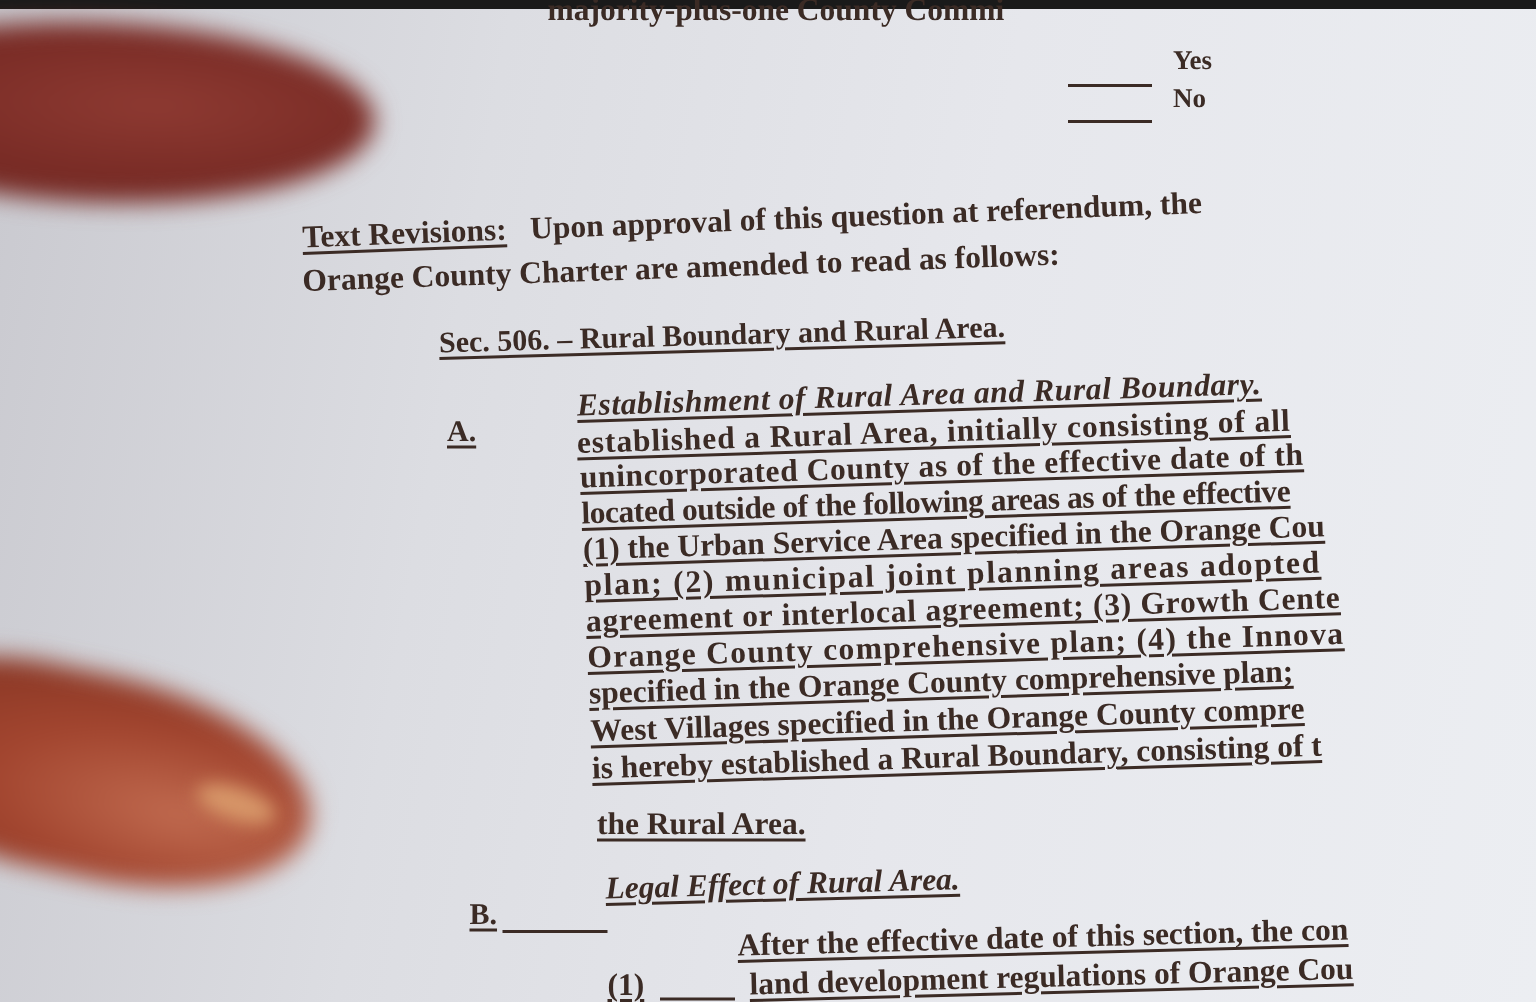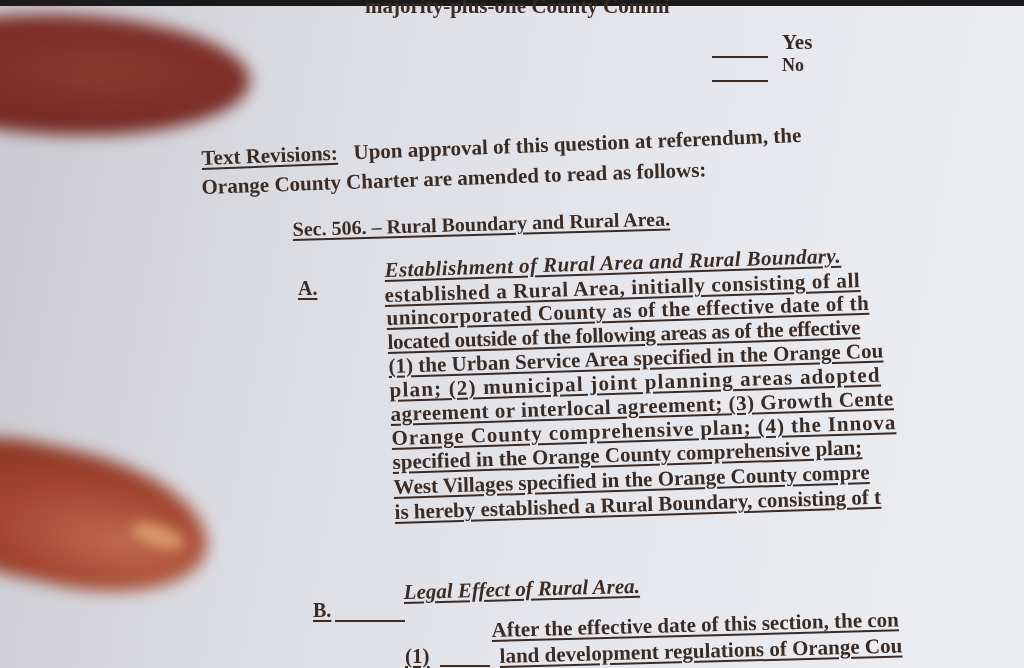--- a/index.html
+++ b/index.html
@@ -39,21 +39,21 @@
 </style>
 </head>
 <body>
 
 <div class="topbar"></div>
 
 <div class="page">
   <div class="t" style="left:365px; top:-6px; font-size:21px;">majority-plus-one County Commi</div>
 
   <div class="blank" style="left:712px; top:56px; width:56px;"></div>
-  <div class="t" style="left:782px; top:30px; font-size:21px;">Yes</div>
+  <div class="t" style="left:782px; top:30px; font-size:18px;">Yes</div>
   <div class="blank" style="left:712px; top:80px; width:56px;"></div>
   <div class="t" style="left:782px; top:55px; font-size:18px;">No</div>
 
   <div class="t" style="left:202px; top:146px; font-size:21px; transform:rotate(-2.2deg);">
     <span class="u">Text Revisions:</span>
     <span style="font-weight:normal;">&nbsp;</span>
     <span>Upon approval of this question at referendum, the</span>
   </div>
   <div class="t" style="left:202px; top:175px; font-size:21px; transform:rotate(-2deg);">Orange County Charter are amended to read as follows:</div>
 
@@ -65,20 +65,21 @@
   <div class="t u" style="left:385px; top:283px; font-size:21px; transform:rotate(-1.8deg); letter-spacing:0.6px;">established a Rural Area, initially consisting of all</div>
   <div class="t u" style="left:387px; top:306px; font-size:21px; transform:rotate(-1.8deg); letter-spacing:0.4px;">unincorporated County as of the effective date of th</div>
   <div class="t u" style="left:388px; top:330px; font-size:21px; transform:rotate(-1.8deg); letter-spacing:-0.3px;">located outside of the following areas as of the effective</div>
   <div class="t u" style="left:389px; top:354px; font-size:21px; transform:rotate(-1.8deg);">(1) the Urban Service Area specified in the Orange Cou</div>
   <div class="t u" style="left:390px; top:378px; font-size:21px; transform:rotate(-1.8deg); letter-spacing:1.2px;">plan; (2) municipal joint planning areas adopted</div>
   <div class="t u" style="left:391px; top:402px; font-size:21px; transform:rotate(-1.8deg); letter-spacing:0.5px;">agreement or interlocal agreement; (3) Growth Cente</div>
   <div class="t u" style="left:392px; top:426px; font-size:21px; transform:rotate(-1.8deg); letter-spacing:0.9px;">Orange County comprehensive plan; (4) the Innova</div>
   <div class="t u" style="left:393px; top:450px; font-size:21px; transform:rotate(-1.8deg);">specified in the Orange County comprehensive plan;</div>
   <div class="t u" style="left:394px; top:475px; font-size:21px; transform:rotate(-1.8deg);">West Villages specified in the Orange County compre</div>
   <div class="t u" style="left:395px; top:500px; font-size:21px; transform:rotate(-1.8deg);">is hereby established a Rural Boundary, consisting of t</div>
+  <div class="t u" style="left:398px; top:537px; font-size:21px;">the Rural Area.</div>
 
   <div class="t u" style="left:313px; top:599px; font-size:20px;">B.</div>
   <div class="blank" style="left:335px; top:620px; width:70px;"></div>
   <div class="t u i" style="left:404px; top:580px; font-size:21px; transform:rotate(-1.5deg);">Legal Effect of Rural Area.</div>
 
   <div class="t u" style="left:405px; top:644px; font-size:21px;">(1)</div>
   <div class="blank" style="left:440px; top:665px; width:50px;"></div>
   <div class="t u" style="left:492px; top:618px; font-size:21px; transform:rotate(-1.5deg);">After the effective date of this section, the con</div>
   <div class="t u" style="left:500px; top:644px; font-size:21px; transform:rotate(-1.5deg);">land development regulations of Orange Cou</div>
 </div>

